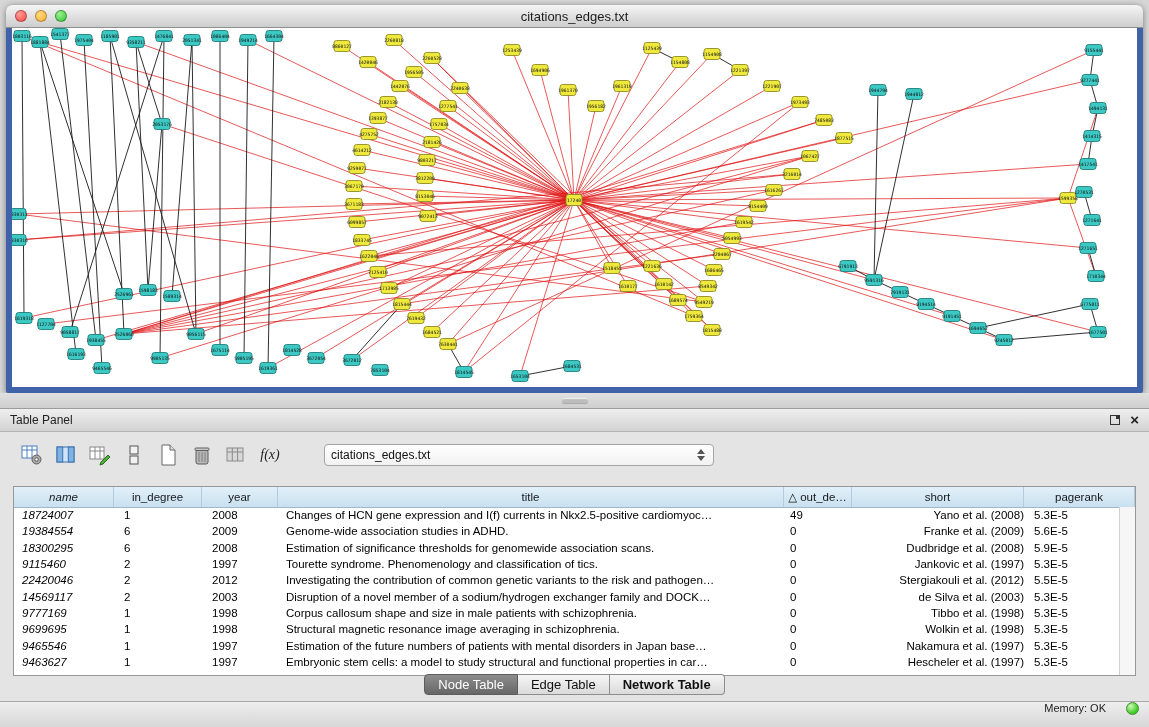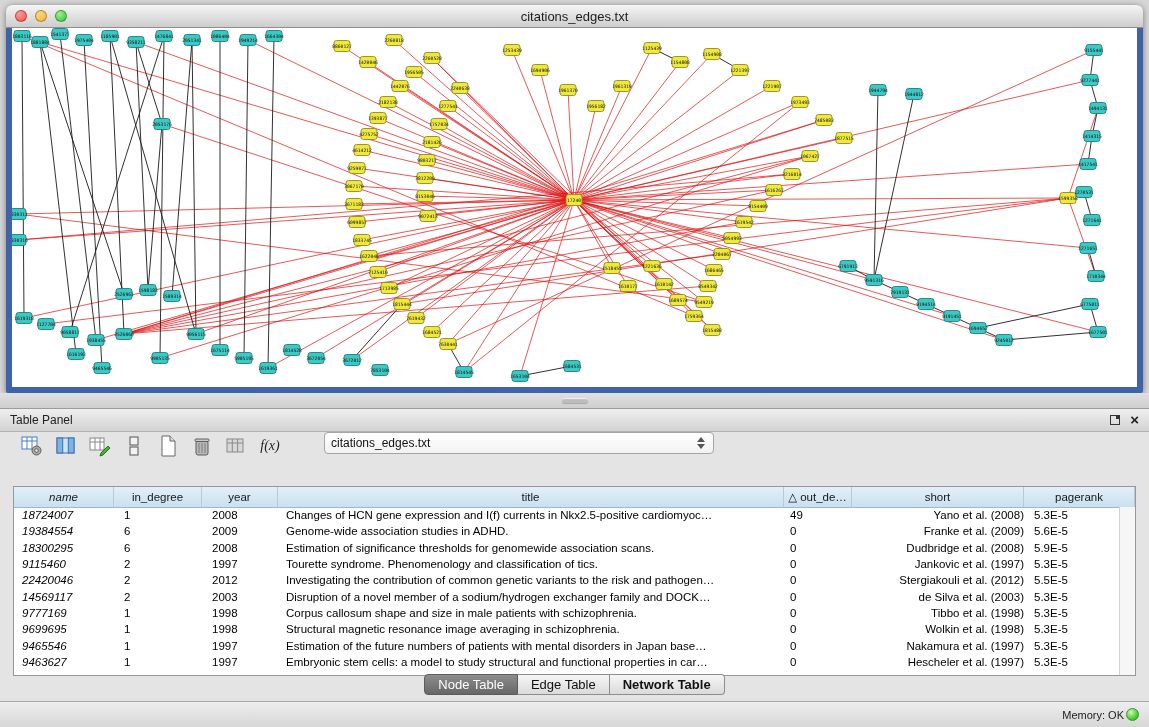--- a/index.html
+++ b/index.html
@@ -29,21 +29,21 @@
   
   #panel{position:absolute;left:0;right:0;top:408px;bottom:25px;background:#e4e4e4;border-top:1px solid #9c9c9c;}
   #panel-header{height:22px;background:linear-gradient(#efefef,#d3d3d3);border-bottom:1px solid #b2b2b2;
     display:flex;align-items:center;padding:0 10px;}
   .panel-title{font-size:12px;color:#222;}
   .ph-icons{margin-left:auto;display:flex;align-items:center;gap:10px;}
   .float-ic{width:10px;height:10px;border:1.5px solid #333;position:relative;box-sizing:border-box;}
   .float-ic:after{content:"";position:absolute;right:-1px;top:-1px;width:4px;height:4px;background:#333;}
   .close-ic{font-size:15px;font-weight:bold;color:#222;line-height:14px;cursor:default;}
 
-  #toolbar{height:46px;display:flex;padding-left:18px;}
+  #toolbar{height:46px;display:flex;align-items:center;padding-left:18px;}
   .tbtn{width:28px;height:28px;display:flex;align-items:center;justify-content:center;margin-right:6px;}
   .fx{font-family:"Liberation Serif",serif;font-style:italic;font-size:14px;color:#222;}
   .combo{margin-left:34px;width:390px;height:22px;background:linear-gradient(#ffffff,#f2f2f2);
     border:1px solid #a5a5a5;border-radius:4px;display:flex;align-items:center;padding:0 6px;box-sizing:border-box;}
   .combo-label{font-size:12px;color:#111;flex:1;}
   .combo-arrows{display:flex;flex-direction:column;gap:2px;align-items:center;padding-right:2px;}
   .arr-up{width:0;height:0;border-left:4px solid transparent;border-right:4px solid transparent;border-bottom:5px solid #555;}
   .arr-dn{width:0;height:0;border-left:4px solid transparent;border-right:4px solid transparent;border-top:5px solid #555;}
 
   #table{position:absolute;left:13px;right:13px;top:77px;height:188px;background:#fff;border:1px solid #979797;}
@@ -64,21 +64,21 @@
   #vscroll{position:absolute;right:0;top:20px;bottom:0;width:15px;background:#f6f6f6;border-left:1px solid #d0d0d0;}
 
   #tabs{position:absolute;left:0;right:0;bottom:7px;display:flex;justify-content:center;}
   .tab{height:19px;line-height:19px;font-size:13px;padding:0 13px;color:#111;
     background:linear-gradient(#f6f6f6,#dadada);border:1px solid #8e8e8e;border-left:none;}
   .tab:first-child{border-left:1px solid #8e8e8e;border-radius:4px 0 0 4px;}
   .tab:last-child{border-radius:0 4px 4px 0;font-weight:bold;}
   .tab.active{background:linear-gradient(#8d8d8d,#676767);color:#fff;border-color:#5c5c5c;}
 
   #statusbar{position:absolute;left:0;right:0;bottom:0;height:25px;background:linear-gradient(#eeeeee,#d7d7d7);
-    border-top:1px solid #a8a8a8;display:flex;align-items:center;justify-content:flex-end;padding-right:10px;gap:2px;}
+    border-top:1px solid #a8a8a8;display:flex;justify-content:flex-end;padding-right:10px;gap:20px;}
   .mem{font-size:11px;color:#222;}
   .dot{width:11px;height:11px;border-radius:50%;border:1px solid #3f8f2f;
     background:radial-gradient(circle at 35% 30%,#d2f8bd,#4ad22e 60%,#2aa71a);}
 </style>
 </head>
 <body>
 
 <div id="graph-window">
   <div class="titlebar">
     <div class="traffic">

